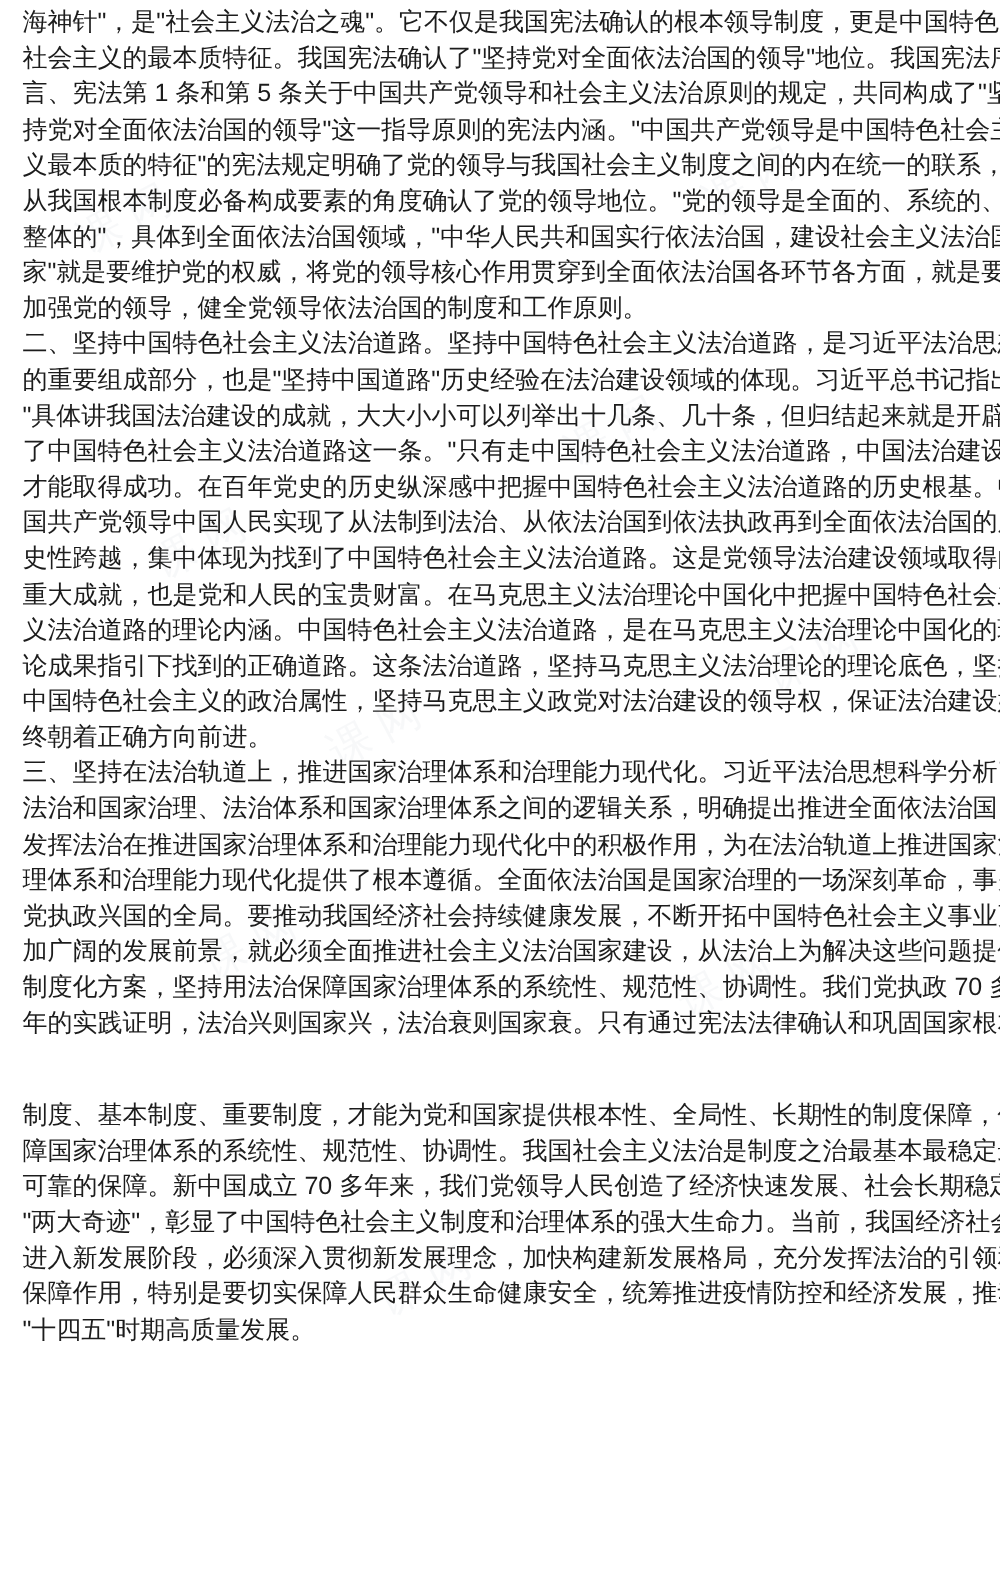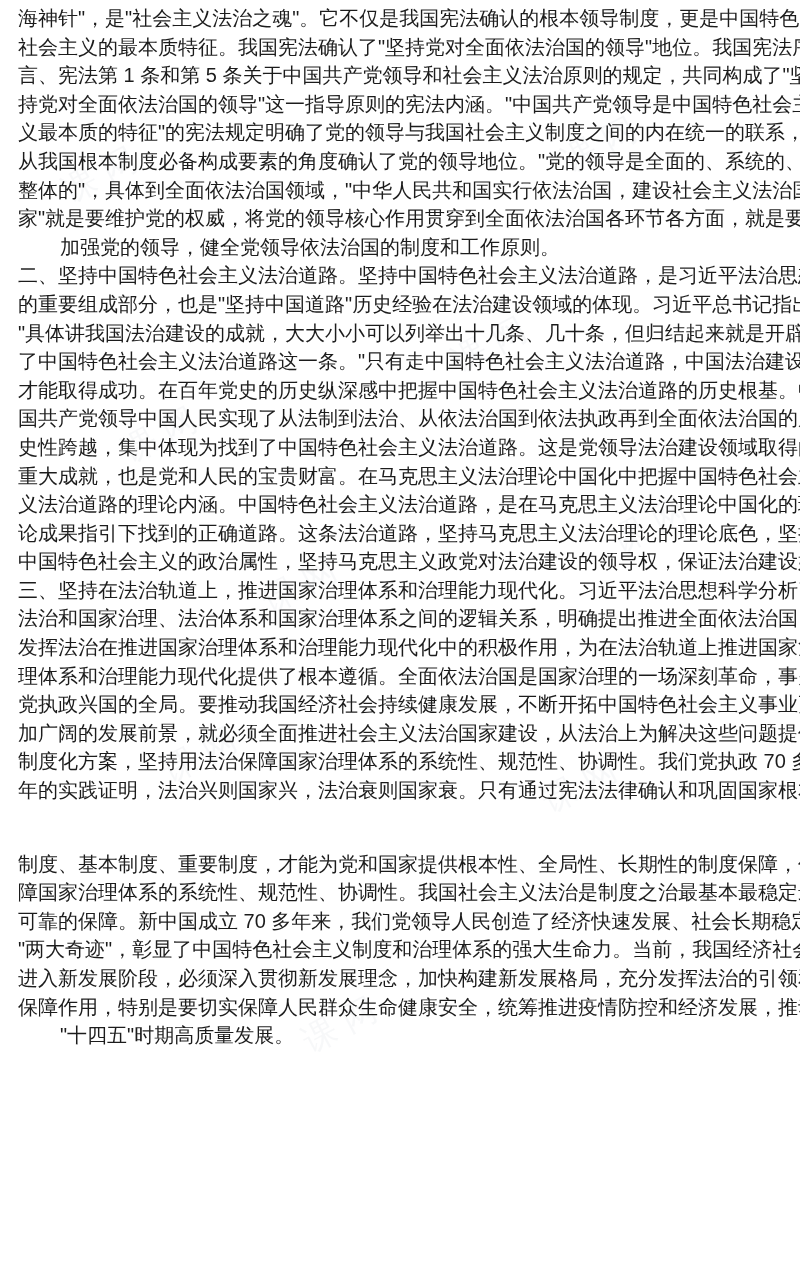--- a/index.html
+++ b/index.html
@@ -53,21 +53,20 @@
     height: 28.6px;
     text-align: justify;
     text-align-last: justify;
     color: #1c1c1c;
     overflow: visible;
     white-space: pre;
   }
   .line.last {
     text-align: left;
     text-align-last: left;
-    margin-left: 42px;
   }
 </style>
 </head>
 <body>
 
 <div class="doc">
 
   <div class="watermark-layer" id="watermark-layer">
       <span class="wm" style="left: 120px; top: 410px; color: rgb(138, 147, 166);">课网</span>
       <span class="wm" style="left: 450px; top: 320px; color: rgb(138, 147, 166);">课网</span>
@@ -99,20 +98,21 @@
           <div class="line">的重要组成部分，也是"坚持中国道路"历史经验在法治建设领域的体现。习近平总书记指出，</div>
           <div class="line">"具体讲我国法治建设的成就，大大小小可以列举出十几条、几十条，但归结起来就是开辟</div>
           <div class="line">了中国特色社会主义法治道路这一条。"只有走中国特色社会主义法治道路，中国法治建设</div>
           <div class="line">才能取得成功。在百年党史的历史纵深感中把握中国特色社会主义法治道路的历史根基。中</div>
           <div class="line">国共产党领导中国人民实现了从法制到法治、从依法治国到依法执政再到全面依法治国的历</div>
           <div class="line">史性跨越，集中体现为找到了中国特色社会主义法治道路。这是党领导法治建设领域取得的</div>
           <div class="line">重大成就，也是党和人民的宝贵财富。在马克思主义法治理论中国化中把握中国特色社会主</div>
           <div class="line">义法治道路的理论内涵。中国特色社会主义法治道路，是在马克思主义法治理论中国化的理</div>
           <div class="line">论成果指引下找到的正确道路。这条法治道路，坚持马克思主义法治理论的理论底色，坚持</div>
           <div class="line">中国特色社会主义的政治属性，坚持马克思主义政党对法治建设的领导权，保证法治建设始</div>
+          <div class="line last">终朝着正确方向前进。</div>
         </div>
       <div class="para">
           <div class="line">三、坚持在法治轨道上，推进国家治理体系和治理能力现代化。习近平法治思想科学分析了</div>
           <div class="line">法治和国家治理、法治体系和国家治理体系之间的逻辑关系，明确提出推进全面依法治国、</div>
           <div class="line">发挥法治在推进国家治理体系和治理能力现代化中的积极作用，为在法治轨道上推进国家治</div>
           <div class="line">理体系和治理能力现代化提供了根本遵循。全面依法治国是国家治理的一场深刻革命，事关</div>
           <div class="line">党执政兴国的全局。要推动我国经济社会持续健康发展，不断开拓中国特色社会主义事业更</div>
           <div class="line">加广阔的发展前景，就必须全面推进社会主义法治国家建设，从法治上为解决这些问题提供</div>
           <div class="line">制度化方案，坚持用法治保障国家治理体系的系统性、规范性、协调性。我们党执政 70 多</div>
           <div class="line">年的实践证明，法治兴则国家兴，法治衰则国家衰。只有通过宪法法律确认和巩固国家根本</div>

